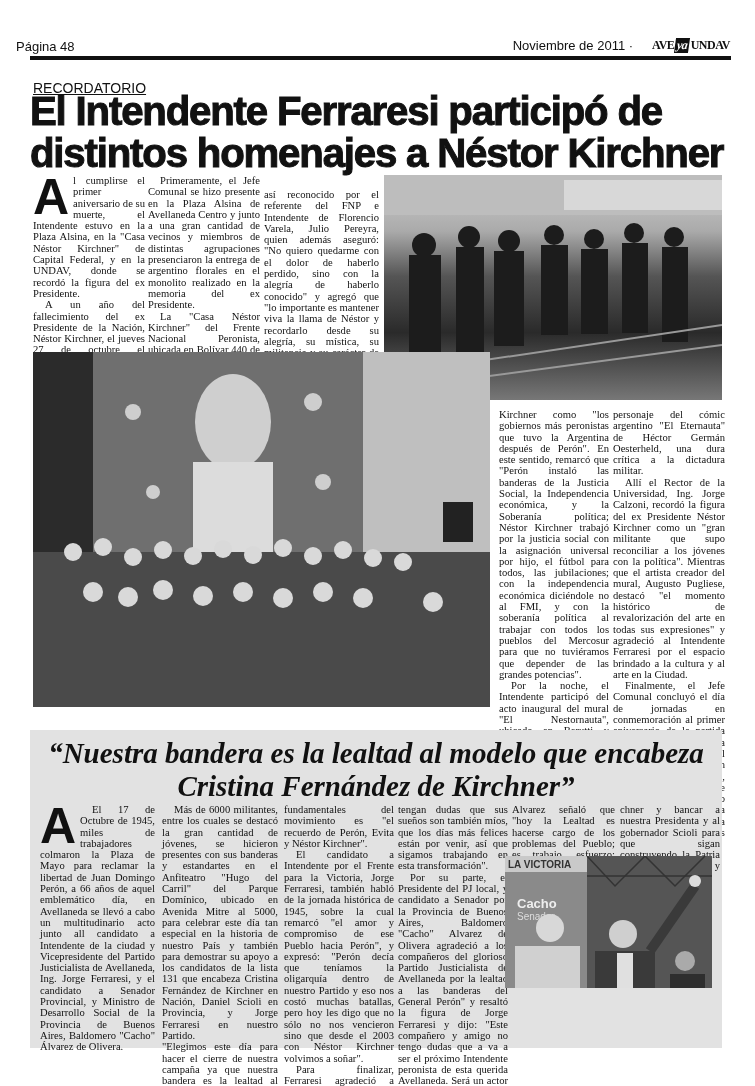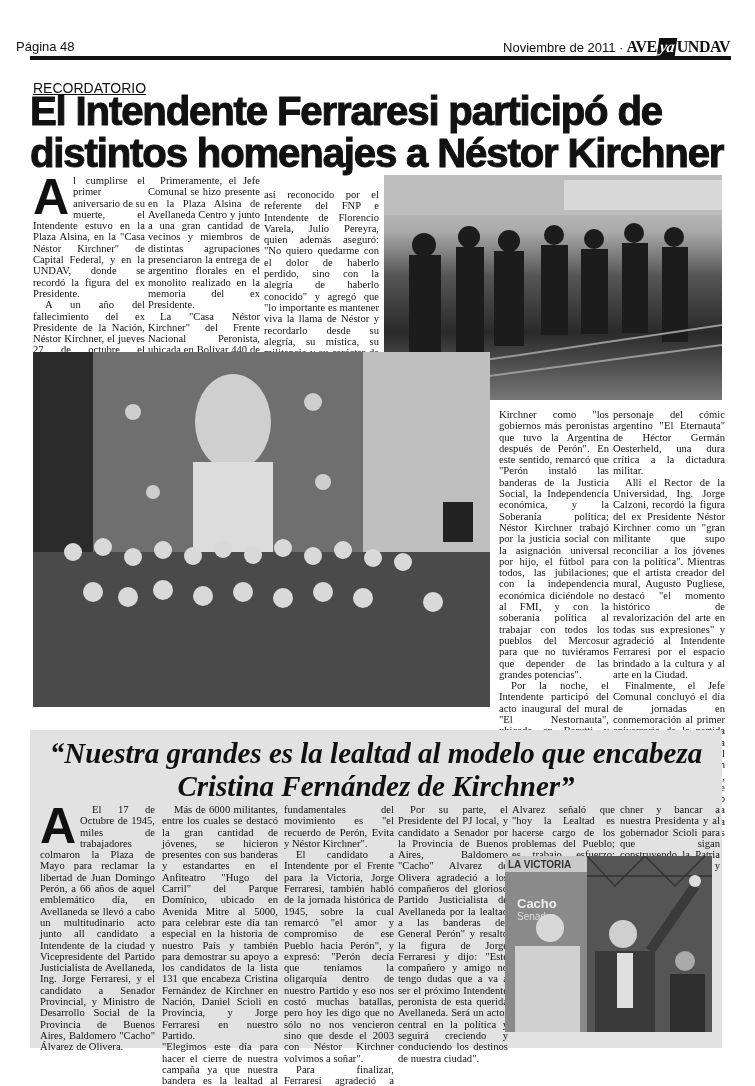--- a/index.html
+++ b/index.html
@@ -1,20 +1,20 @@
 <!DOCTYPE html>
 <html><head>
 <meta charset="utf-8">
 <style>
   html,body{margin:0;padding:0;background:#fff;}
   body{width:755px;height:1086px;position:relative;overflow:hidden;font-family:"Liberation Serif",serif;color:#111;}
   .abs{position:absolute;}
   .hdr-left{left:16px;top:39px;font-family:"Liberation Sans",sans-serif;font-size:13px;}
-  .hdr-right{right:25px;top:38px;font-family:"Liberation Sans",sans-serif;font-size:13px;display:flex;align-items:center;gap:3px;margin-left:16px;}
-  .logo{font-family:"Liberation Serif",serif;font-weight:bold;font-size:16px;letter-spacing:-0.5px;display:flex;align-items:flex-end;}
+  .hdr-right{right:25px;top:38px;font-family:"Liberation Sans",sans-serif;font-size:13px;display:flex;align-items:center;gap:19px;margin-left:16px;}
+  .logo{font-family:"Liberation Serif",serif;font-weight:bold;font-size:12px;letter-spacing:-0.5px;display:flex;align-items:flex-end;}
   .logo .ya{background:#111;color:#fff;font-style:italic;padding:0 2px;margin:0 1px;transform:skewX(-8deg);display:inline-block;}
   .rule{left:30px;right:24px;top:56px;height:4px;background:#111;}
   .section{left:33px;top:80px;font-family:"Liberation Sans",sans-serif;font-size:14px;text-decoration:underline;}
   .headline{left:30px;top:90px;width:720px;font-family:"Liberation Sans",sans-serif;font-weight:900;font-size:41px;line-height:42px;letter-spacing:-1.2px;transform:scaleX(0.98);transform-origin:left;-webkit-text-stroke:1px #111;}
   .col{font-size:10.6px;line-height:11.3px;text-align:justify;hyphens:auto;}
   .col p{margin:0;text-indent:12px;}
   .col p.noind{text-indent:0;}
   .dropcap{float:left;font-family:"Liberation Sans",sans-serif;font-weight:900;font-size:50px;line-height:40px;margin:2px 4px 0 0;}
   .photo{background:#555;overflow:hidden;}
   .quote-box{left:30px;top:730px;width:692px;height:318px;background:#e2e2e2;}
@@ -122,47 +122,48 @@
   <p class="noind">Kirchner como "los gobiernos más peronistas que tuvo la Argentina después de Perón". En este sentido, remarcó que "Perón instaló las banderas de la Justicia Social, la Independencia económica, y la Soberanía política; Néstor Kirchner trabajó por la justicia social con la asignación universal por hijo, el fútbol para todos, las jubilaciones; con la independencia económica diciéndole no al FMI, y con la soberanía política al trabajar con todos los pueblos del Mercosur para que no tuviéramos que depender de las grandes potencias".</p>
   <p>Por la noche, el Intendente participó del acto inaugural del mural "El Nestornauta", ubicado en Berutti y Monseñor D' Andrea, que se llevó a cabo de forma conjunta entre "La Cámpora Avellaneda" y la Universidad Nacional de Avellaneda (UNDAV). Dicho mural es el resultado de la combinación de dos imágenes: la cara de Néstor Kirchner enfundado en el traje del clásico</p>
 </div>
 <div class="abs col" style="left:613px;top:409px;width:112px;">
   <p class="noind">personaje del cómic argentino "El Eternauta" de Héctor Germán Oesterheld, una dura crítica a la dictadura militar.</p>
   <p>Allí el Rector de la Universidad, Ing. Jorge Calzoni, recordó la figura del ex Presidente Néstor Kirchner como un "gran militante que supo reconciliar a los jóvenes con la política". Mientras que el artista creador del mural, Augusto Pugliese, destacó "el momento histórico de revalorización del arte en todas sus expresiones" y agradeció al Intendente Ferraresi por el espacio brindado a la cultura y al arte en la Ciudad.</p>
   <p>Finalmente, el Jefe Comunal concluyó el día de jornadas en conmemoración al primer aniversario de la partida del líder político, con la visita al Paseo del Militante, sita en Pitágoras y Güemes, donde la Secretaría de Juventud del Partido Justicialista de Avellaneda estuvo a cargo de una jornada de actividades recreativas.</p>
 </div>
 
 <div class="abs quote-box"></div>
-<div class="abs quote-title">“Nuestra grandes es la lealtad al modelo que encabeza Cristina Fernández de Kirchner”</div>
+<div class="abs quote-title">“Nuestra bandera es la lealtad al modelo que encabeza Cristina Fernández de Kirchner”</div>
 
 <div class="abs col" style="left:40px;top:804px;width:115px;">
   <span class="dropcap">A</span>
   <p>El 17 de Octubre de 1945, miles de trabajadores colmaron la Plaza de Mayo para reclamar la libertad de Juan Domingo Perón, a 66 años de aquel emblemático día, en Avellaneda se llevó a cabo un multitudinario acto junto all candidato a Intendente de la ciudad y Vicepresidente del Partido Justicialista de Avellaneda, Ing. Jorge Ferraresi, y el candidato a Senador Provincial, y Ministro de Desarrollo Social de la Provincia de Buenos Aires, Baldomero "Cacho" Álvarez de Olivera.</p>
 </div>
 <div class="abs col" style="left:162px;top:804px;width:116px;">
   <p>Más de 6000 militantes, entre los cuales se destacó la gran cantidad de jóvenes, se hicieron presentes con sus banderas y estandartes en el Anfiteatro "Hugo del Carril" del Parque Domínico, ubicado en Avenida Mitre al 5000, para celebrar este día tan especial en la historia de nuestro País y también para demostrar su apoyo a los candidatos de la lista 131 que encabeza Cristina Fernández de Kirchner en Nación, Daniel Scioli en Provincia, y Jorge Ferraresi en nuestro Partido.</p>
   <p class="noind">"Elegimos este día para hacer el cierre de nuestra campaña ya que nuestra bandera es la lealtad al modelo que encabeza Cristina Fernández de Kirchner" declaró el Ing. Jorge Ferraresi, quien además destacó que una de las bases</p>
 </div>
 <div class="abs col" style="left:284px;top:804px;width:110px;">
   <p class="noind">fundamentales del movimiento es "el recuerdo de Perón, Evita y Néstor Kirchner".</p>
   <p>El candidato a Intendente por el Frente para la Victoria, Jorge Ferraresi, también habló de la jornada histórica de 1945, sobre la cual remarcó "el amor y compromiso de ese Pueblo hacia Perón", y expresó: "Perón decía que teníamos la oligarquía dentro de nuestro Partido y eso nos costó muchas batallas, pero hoy les digo que no sólo no nos vencieron sino que desde el 2003 con Néstor Kirchner volvimos a soñar".</p>
   <p>Para finalizar, Ferraresi agradeció a Baldomero Alvarez por "la oportunidad de seguir con el trabajo forjado desde hace más de 20 años" y expresó a los presentes: "No</p>
 </div>
 <div class="abs col" style="left:398px;top:804px;width:110px;">
+  <p class="noind">tengan dudas que sus sueños son también míos, que los días más felices están por venir, así que sigamos trabajando en esta transformación".</p>
   <p>Por su parte, el Presidente del PJ local, y candidato a Senador por la Provincia de Buenos Aires, Baldomero "Cacho" Alvarez de Olivera agradeció a los compañeros del glorioso Partido Justicialista de Avellaneda por la lealtad a las banderas del General Perón" y resaltó la figura de Jorge Ferraresi y dijo: "Este compañero y amigo no tengo dudas que a va a ser el próximo Intendente peronista de esta querida Avellaneda. Será un actor central en la política y seguirá creciendo y conduciendo los destinos de nuestra ciudad".</p>
 
 </div>
 <div class="abs col" style="left:512px;top:804px;width:103px;">
   <p class="noind">Alvarez señaló que "hoy la Lealtad es hacerse cargo de los problemas del Pueblo; es trabajo, esfuerzo; imitar a Perón, a Evita, y a Néstor Kir-</p>
 </div>
 <div class="abs col" style="left:620px;top:804px;width:100px;">
   <p class="noind">chner y bancar a nuestra Presidenta y al gobernador Scioli para que sigan construyendo la Patria Justa, Libre y Soberana".</p>
 </div>
 
-<div class="abs photo" style="left:505px;top:856px;width:207px;height:176px;background:#6a6a6a;">
+<div class="abs photo" style="left:505px;top:856px;width:207px;height:132px;background:#6a6a6a;">
   <svg width="207" height="176">
     <rect x="0" y="0" width="207" height="176" fill="#555"></rect>
     <rect x="0" y="0" width="82" height="176" fill="#8a8a8a"></rect>
     <rect x="0" y="0" width="82" height="16" fill="#c9c9c9"></rect>
     <text x="3" y="12" font-family="Liberation Sans, sans-serif" font-size="10" font-weight="bold" fill="#333">LA VICTORIA</text>
     <text x="12" y="52" font-family="Liberation Sans, sans-serif" font-size="13" font-weight="bold" fill="#eee">Cacho</text>
     <text x="12" y="64" font-family="Liberation Sans, sans-serif" font-size="10" fill="#ddd">Senador</text>
     <g stroke="#333" stroke-width="1.5" fill="none">
       <path d="M82 0 L110 30 L140 0 L170 30 L200 0"></path>
       <line x1="82" y1="20" x2="207" y2="20"></line>

